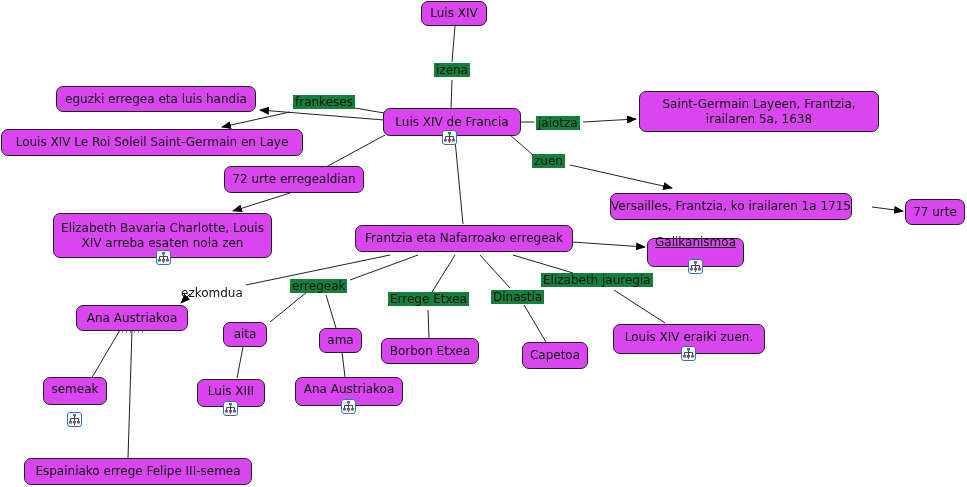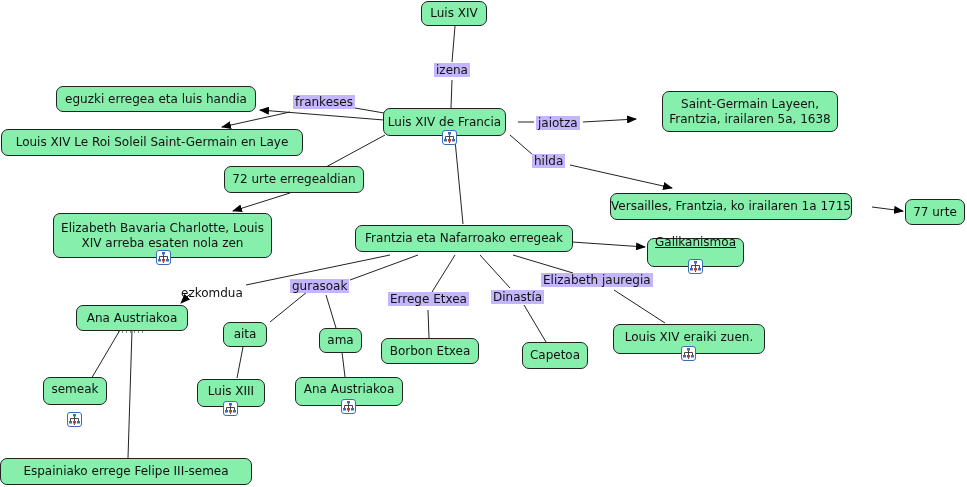--- a/index.html
+++ b/index.html
@@ -1,28 +1,28 @@
 <!DOCTYPE html>
 <html><head>
 <meta charset="utf-8">
 <style>
   html, body { margin: 0; padding: 0; background: #ffffff; }
   body { width: 967px; height: 487px; position: relative; overflow: hidden;
          font-family: "DejaVu Sans", sans-serif; font-size: 12px; color: #111; }
   #links { position: absolute; left: 0; top: 0; width: 967px; height: 487px; }
-  .node { position: absolute; background: #86efac; border: 1px solid #222;
+  .node { position: absolute; background: #d946ef; border: 1px solid #222;
           border-radius: 7px; box-sizing: border-box; display: flex; flex-direction: column;
           align-items: center; justify-content: center; text-align: center;
           line-height: 15px; padding: 0 6px; white-space: nowrap; }
   .node .txt { display: block; }
   .node.wrap { white-space: normal; }
   .sub { position: absolute; width: 15px; height: 15px; background: #fff;
          border: 1px solid #3a6db5; border-radius: 3px; box-sizing: border-box; }
   .sub svg { display: block; }
-  .lbl { position: absolute; background: #c4b5fd; padding: 0 2px; line-height: 14px; white-space: nowrap; }
+  .lbl { position: absolute; background: #15803d; padding: 0 2px; line-height: 14px; white-space: nowrap; }
 </style>
 </head>
 <body>
 
 <svg id="links" viewBox="0 0 967 487">
   <defs>
     <marker id="arr" markerWidth="10" markerHeight="8" refX="9" refY="4" orient="auto" markerUnits="userSpaceOnUse">
       <path d="M0,0 L10,4 L0,8 z" fill="#000"></path>
     </marker>
   </defs>
@@ -73,21 +73,21 @@
   </g>
   <g stroke="#222" stroke-width="1" stroke-dasharray="1,3">
     <line x1="118" y1="332" x2="146" y2="332"></line>
   </g>
 </svg>
 
 <div class="node" style="left:421px;top:1px;width:66px;height:25px;">
   <span class="txt">Luis XIV</span>
 </div>
 
-<div class="node" style="left:383px;top:108px;width:123px;height:28px;">
+<div class="node" style="left:383px;top:108px;width:138px;height:28px;">
   <span class="txt">Luis XIV de Francia</span>
 </div>
 <div class="sub" style="left:442px;top:130px;">
     <svg width="13" height="13" viewBox="0 0 13 13">
       <rect x="5" y="1" width="3" height="2.5" fill="#3a6db5"></rect>
       <path d="M6.5 3.5 V5.5 M2.5 5.5 H10.5 M2.5 5.5 V8 M6.5 5.5 V8 M10.5 5.5 V8" stroke="#333" stroke-width="0.9" fill="none"></path>
       <rect x="1" y="8" width="3" height="2.5" fill="#3a6db5"></rect>
       <rect x="5" y="8" width="3" height="2.5" fill="#c0392b"></rect>
       <rect x="9" y="8" width="3" height="2.5" fill="#3a6db5"></rect>
       <path d="M6.5 10.5 V12" stroke="#333" stroke-width="0.9"></path>
@@ -95,21 +95,21 @@
   </div>
 
 <div class="node" style="left:56px;top:86px;width:200px;height:26px;">
   <span class="txt">eguzki erregea eta luis handia</span>
 </div>
 
 <div class="node" style="left:1px;top:129px;width:302px;height:27px;">
   <span class="txt">Louis XIV Le Roi Soleil  Saint-Germain en Laye</span>
 </div>
 
-<div class="node wrap" style="left:639px;top:91px;width:176px;height:41px;margin-left:23px;">
+<div class="node wrap" style="left:639px;top:91px;width:240px;height:41px;">
   <span class="txt">Saint-Germain  Layeen, Frantzia, irailaren 5a, 1638</span>
 </div>
 
 <div class="node" style="left:610px;top:193px;width:242px;height:27px;">
   <span class="txt">Versailles, Frantzia, ko irailaren 1a 1715</span>
 </div>
 
 <div class="node" style="left:905px;top:199px;width:60px;height:26px;">
   <span class="txt">77 urte</span>
 </div>
@@ -219,25 +219,25 @@
     <svg width="13" height="13" viewBox="0 0 13 13">
       <rect x="5" y="1" width="3" height="2.5" fill="#3a6db5"></rect>
       <path d="M6.5 3.5 V5.5 M2.5 5.5 H10.5 M2.5 5.5 V8 M6.5 5.5 V8 M10.5 5.5 V8" stroke="#333" stroke-width="0.9" fill="none"></path>
       <rect x="1" y="8" width="3" height="2.5" fill="#3a6db5"></rect>
       <rect x="5" y="8" width="3" height="2.5" fill="#c0392b"></rect>
       <rect x="9" y="8" width="3" height="2.5" fill="#3a6db5"></rect>
       <path d="M6.5 10.5 V12" stroke="#333" stroke-width="0.9"></path>
     </svg>
   </div>
 
-<div class="node" style="left:0;top:458px;width:252px;height:27px;align-items:center;">
+<div class="node" style="left:24px;top:458px;width:228px;height:27px;align-items:center;">
   <span class="txt">Espainiako errege Felipe III-semea</span>
 </div>
 
 <span class="lbl" style="left:434px;top:63px;">izena</span>
 <span class="lbl" style="left:293px;top:95px;">frankeses</span>
 <span class="lbl" style="left:536px;top:116px;">jaiotza</span>
-<span class="lbl" style="left:532px;top:154px;">hilda</span>
+<span class="lbl" style="left:532px;top:154px;">zuen</span>
 <span class="lbl" style="left:179px;top:286px;background:transparent;">ezkomdua</span>
-<span class="lbl" style="left:290px;top:279px;">gurasoak</span>
+<span class="lbl" style="left:290px;top:279px;">erregeak</span>
 <span class="lbl" style="left:388px;top:292px;">Errege Etxea</span>
 <span class="lbl" style="left:491px;top:290px;">Dinastía</span>
 <span class="lbl" style="left:541px;top:273px;">Elizabeth jauregia</span>
 
 </body></html>

